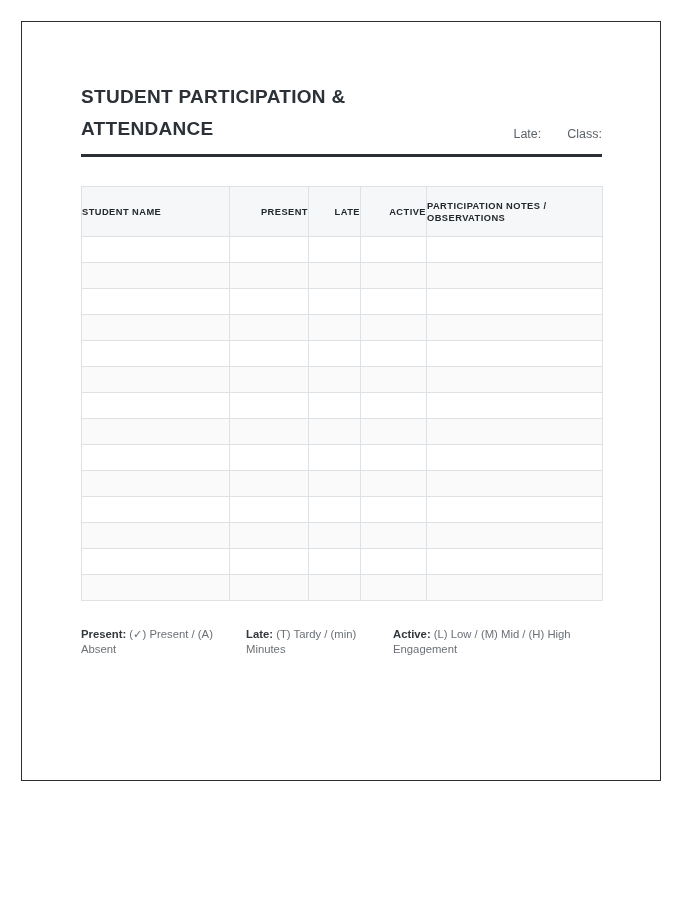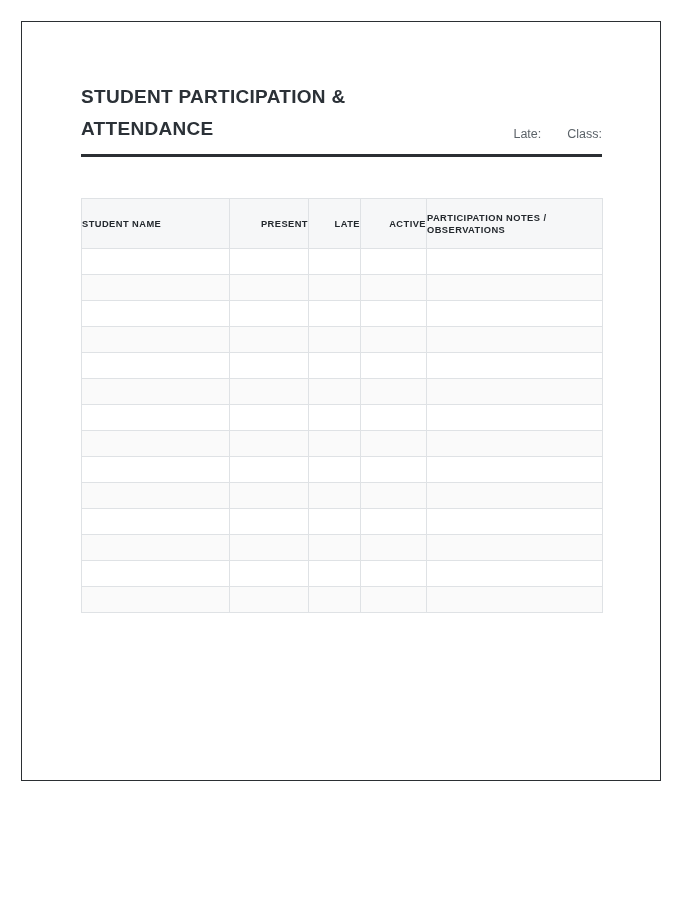--- a/index.html
+++ b/index.html
@@ -66,21 +66,21 @@
     margin-top: 9px;
     height: 3px;
     background: #2b2f33;
     width: 100%;
   }
 
   
   #attendance-table-wrap {
     position: absolute;
     left: 59px;
-    top: 176px;   
+    top: 164px;   
     width: 521px;
   }
   table#attendance-table {
     border-collapse: collapse;
     width: 521px;
     table-layout: fixed;
   }
   table#attendance-table th,
   table#attendance-table td {
     border: 1px solid #dfe2e5;
@@ -270,14 +270,28 @@
             <td></td>
             <td></td>
             <td></td>
             <td></td>
             <td></td>
           </tr>
         </tbody>
     </table>
   </div>
 
+  <div id="legend">
+    <div class="legend-item i0">
+      <span class="legend-key">Present:</span>
+      <span>(✓) Present / (A) Absent</span>
+    </div>
+    <div class="legend-item i1">
+      <span class="legend-key">Late:</span>
+      <span>(T) Tardy / (min) Minutes</span>
+    </div>
+    <div class="legend-item i2">
+      <span class="legend-key">Active:</span>
+      <span>(L) Low / (M) Mid / (H) High Engagement</span>
+    </div>
+  </div>
 
 </div>
 
 </body></html>

